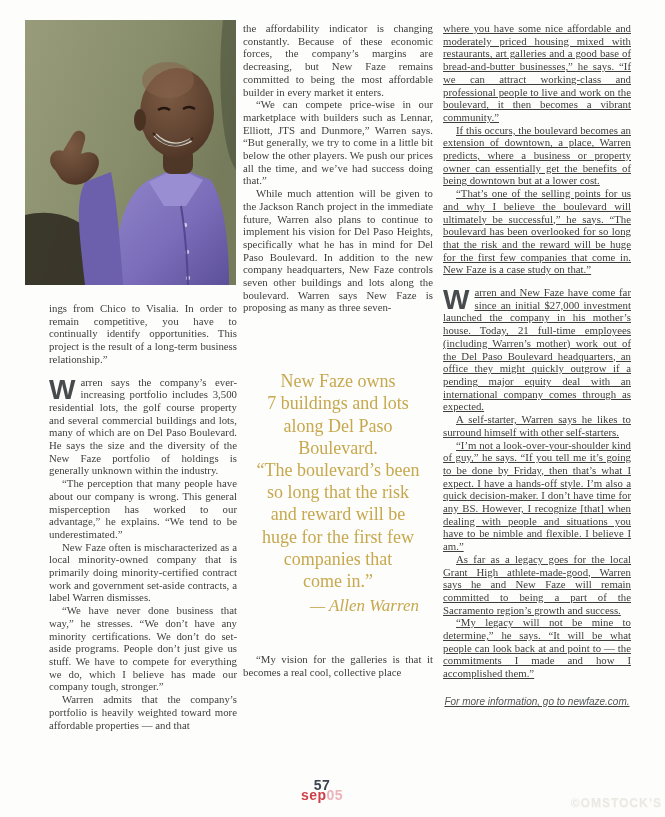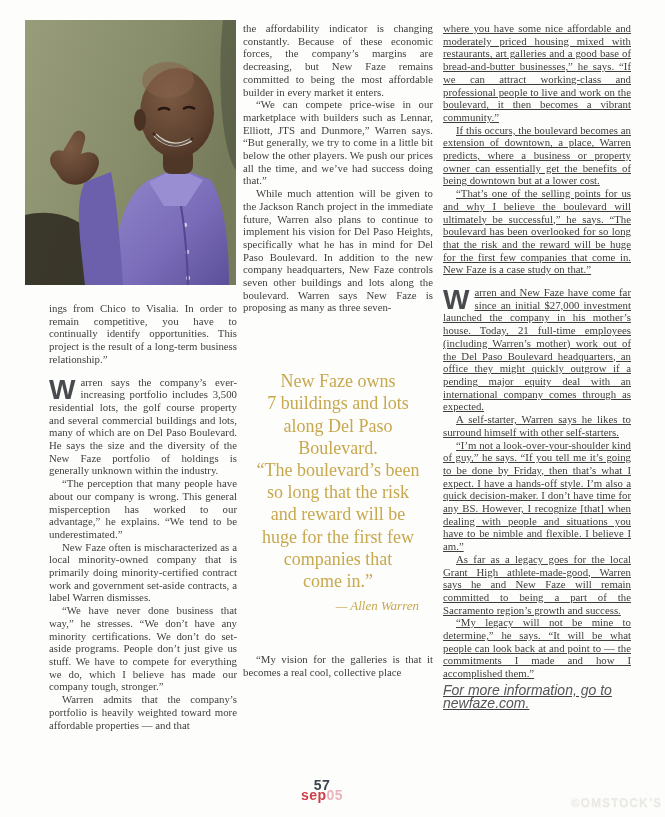--- a/index.html
+++ b/index.html
@@ -18,26 +18,26 @@
   .dropcap{
     float:left;font-family:"Liberation Sans", sans-serif;font-weight:bold;
     font-size:28px;line-height:23px;color:#484b4e;margin:2px 5px 0 0;
   }
   .pullquote{
     margin:56px 0 0 0;text-align:center;color:#c7a84e;
     font-size:18px;line-height:22.2px;
   }
   .pullquote .pq-line{white-space:nowrap;}
   .attribution{
-    text-align:right;font-style:italic;font-size:13px;color:#c7a84e;
+    text-align:right;font-style:italic;font-size:17px;color:#c7a84e;
     padding-right:14px;margin:8px 0 40px 0;
   }
   .footer-note{
-    margin-top:4px;font-family:"Liberation Sans", sans-serif;font-style:italic;
-    font-size:14px;color:#55565a;text-align:left;
+    margin-top:16px;font-family:"Liberation Sans", sans-serif;font-style:italic;
+    font-size:10px;color:#55565a;text-align:center;
   }
   .page-footer{
     position:absolute;left:272px;top:780px;width:100px;text-align:center;
     font-family:"Liberation Sans", sans-serif;font-weight:bold;font-size:14px;line-height:10px;
   }
   .page-number{color:#3b4450;letter-spacing:0.5px;}
   .issue-line{letter-spacing:0.5px;}
   .issue-month{color:#cd4049;}
   .issue-year{color:#ecb3ba;}
   .watermark{

